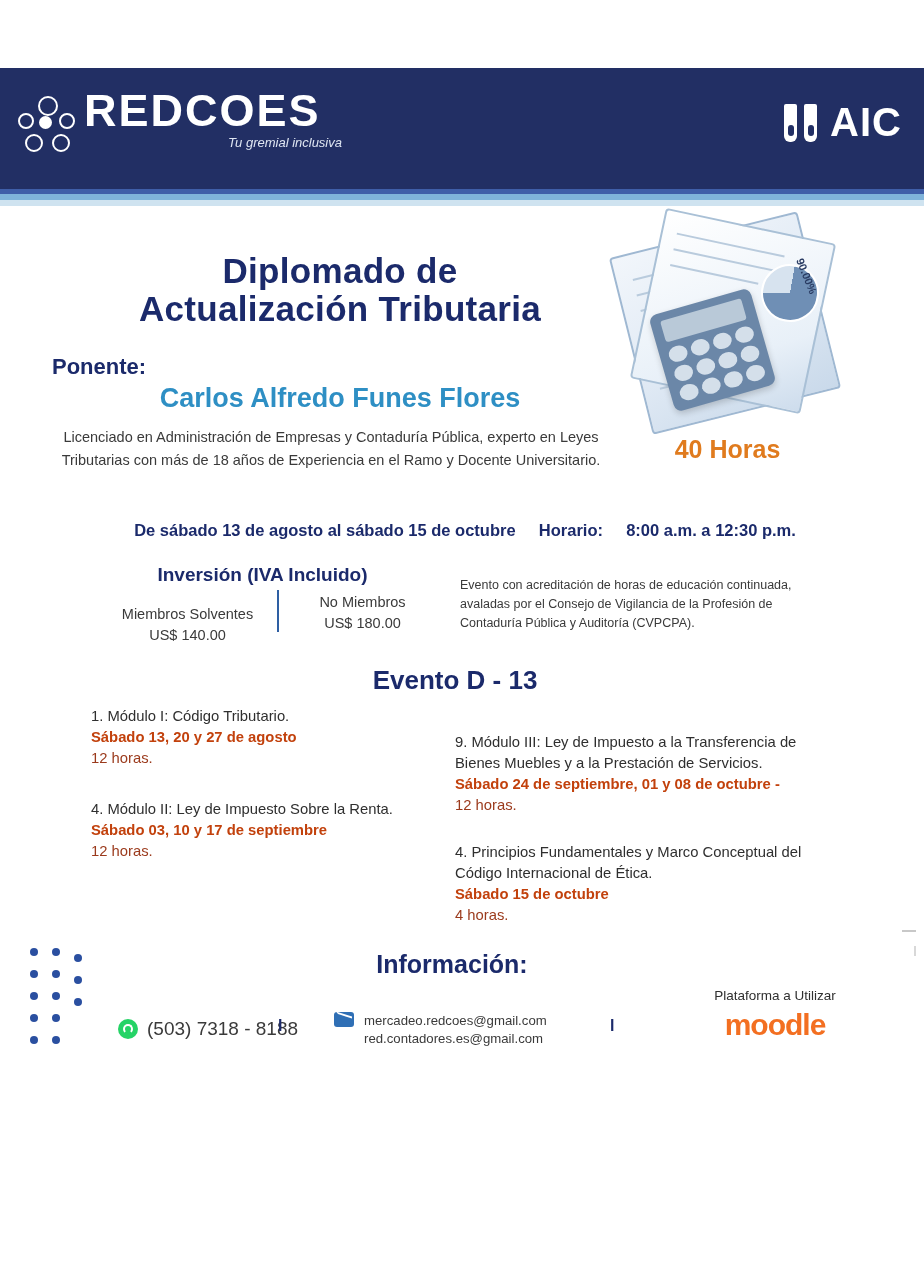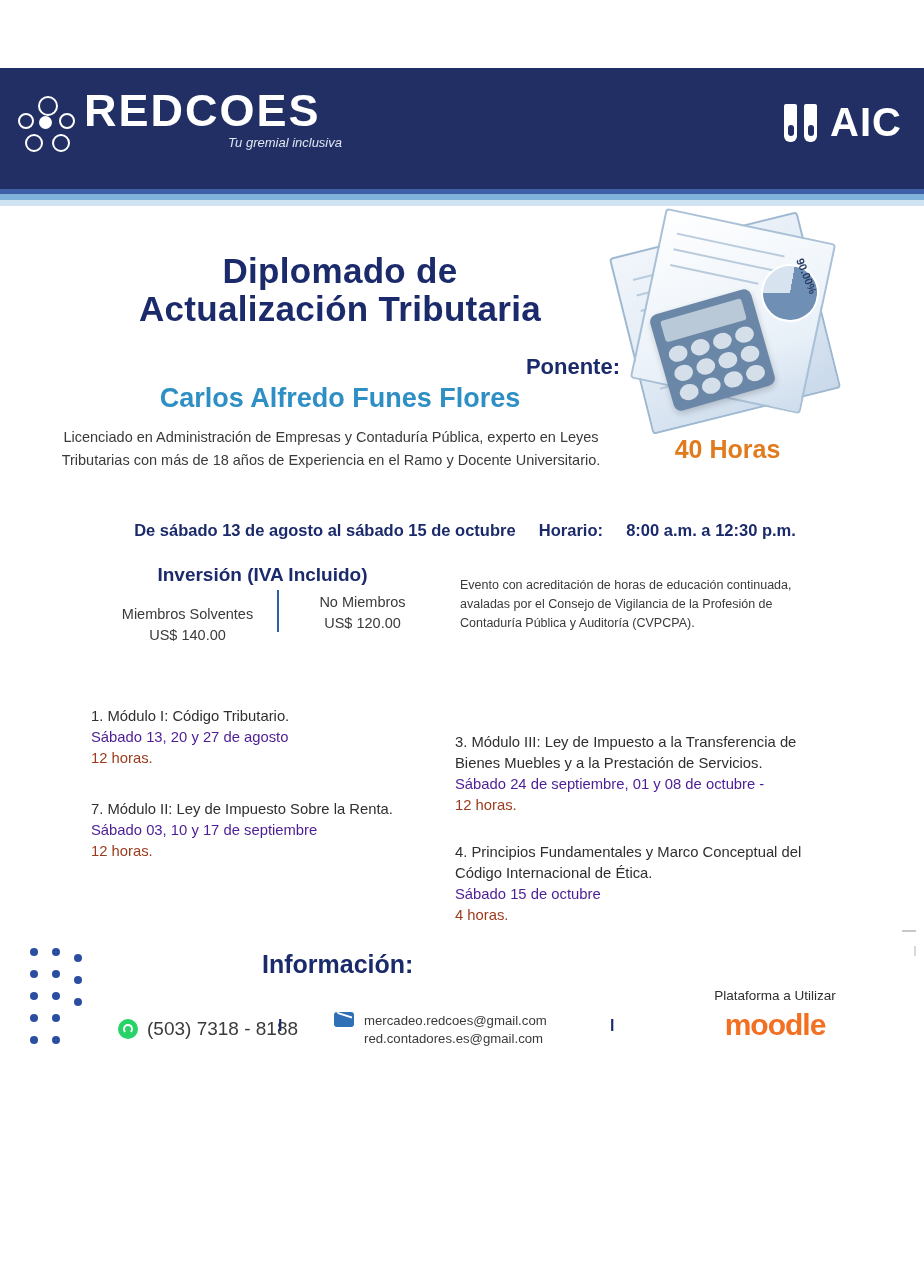--- a/index.html
+++ b/index.html
@@ -156,23 +156,23 @@
     width: 560px;
     text-align: center;
     color: #1b2a6b;
     font-size: 35px;
     font-weight: bold;
     line-height: 38px;
     letter-spacing: 0.3px;
   }
   .ponente-label {
     position: absolute;
-    left: 60px; top: 354px;
+    left: 52px; top: 354px;
     width: 560px;
-    text-align: right;
+    text-align: left;
     color: #1b2a6b;
     font-size: 22px;
     font-weight: bold;
   }
   .ponente-name {
     position: absolute;
     left: 40px; top: 383px;
     width: 600px;
     text-align: center;
     color: #2e8fc4;
@@ -355,23 +355,24 @@
   }
   .mod {
     margin-bottom: 22px;
   }
   .mod .m-title {
     color: #2f2f2f;
     font-size: 14.8px;
     line-height: 21px;
   }
   .mod .m-date {
-    color: #4c1d95;
+    color: #c2410c;
     font-size: 14.8px;
     line-height: 21px;
+    font-weight: bold;
   }
   .mod .m-hours {
     color: #9b3a1c;
     font-size: 14.8px;
     line-height: 21px;
   }
 
   
   .dots-deco {
     position: absolute;
@@ -382,21 +383,21 @@
     position: absolute;
     width: 8px; height: 8px;
     border-radius: 50%;
     background: #2a4fa0;
   }
 
   .info-title {
     position: absolute;
     left: 262px; top: 950px;
     width: 380px;
-    text-align: left;
+    text-align: center;
     color: #1b2a6b;
     font-size: 25px;
     font-weight: bold;
   }
 
   .wa-row {
     position: absolute;
     left: 118px; top: 1018px;
     display: flex;
     align-items: center;
@@ -594,41 +595,42 @@
   </div>
 
   <div class="inv-title">Inversión (IVA Incluido)</div>
   <div class="inv-divider"></div>
   <div class="inv-col-a">
     <div>Miembros Solventes</div>
     <div>US$ 140.00</div>
   </div>
   <div class="inv-col-b">
     <div>No Miembros</div>
-    <div>US$ 120.00</div>
+    <div>US$ 180.00</div>
   </div>
   <div class="acred">Evento con acreditación de horas de educación continuada, avaladas por el Consejo de Vigilancia de la Profesión de Contaduría Pública y Auditoría (CVPCPA).</div>
 
+  <div class="evento">Evento D - 13</div>
 
   <div class="mod-col-left">
     <div class="mod">
       <div class="m-title">1. Módulo I: Código Tributario.</div>
       <div class="m-date">Sábado 13, 20 y 27 de agosto</div>
       <div class="m-hours">12 horas.</div>
     </div>
     <div class="mod" style="margin-top:30px;">
-      <div class="m-title">7. Módulo  II: Ley de Impuesto Sobre la Renta.</div>
+      <div class="m-title">4. Módulo  II: Ley de Impuesto Sobre la Renta.</div>
       <div class="m-date">Sábado 03, 10 y 17 de septiembre</div>
       <div class="m-hours">12 horas.</div>
     </div>
   </div>
 
   <div class="mod-col-right">
     <div class="mod">
-      <div class="m-title">3. Módulo III: Ley de Impuesto a la Transferencia de Bienes Muebles y a la Prestación de Servicios.</div>
+      <div class="m-title">9. Módulo III: Ley de Impuesto a la Transferencia de Bienes Muebles y a la Prestación de Servicios.</div>
       <div class="m-date">Sábado 24 de septiembre, 01 y 08 de octubre -</div>
       <div class="m-hours">12 horas.</div>
     </div>
     <div class="mod" style="margin-top:26px;">
       <div class="m-title">4. Principios Fundamentales y Marco Conceptual del Código Internacional de Ética.</div>
       <div class="m-date">Sábado 15 de octubre</div>
       <div class="m-hours">4 horas.</div>
     </div>
   </div>
 

